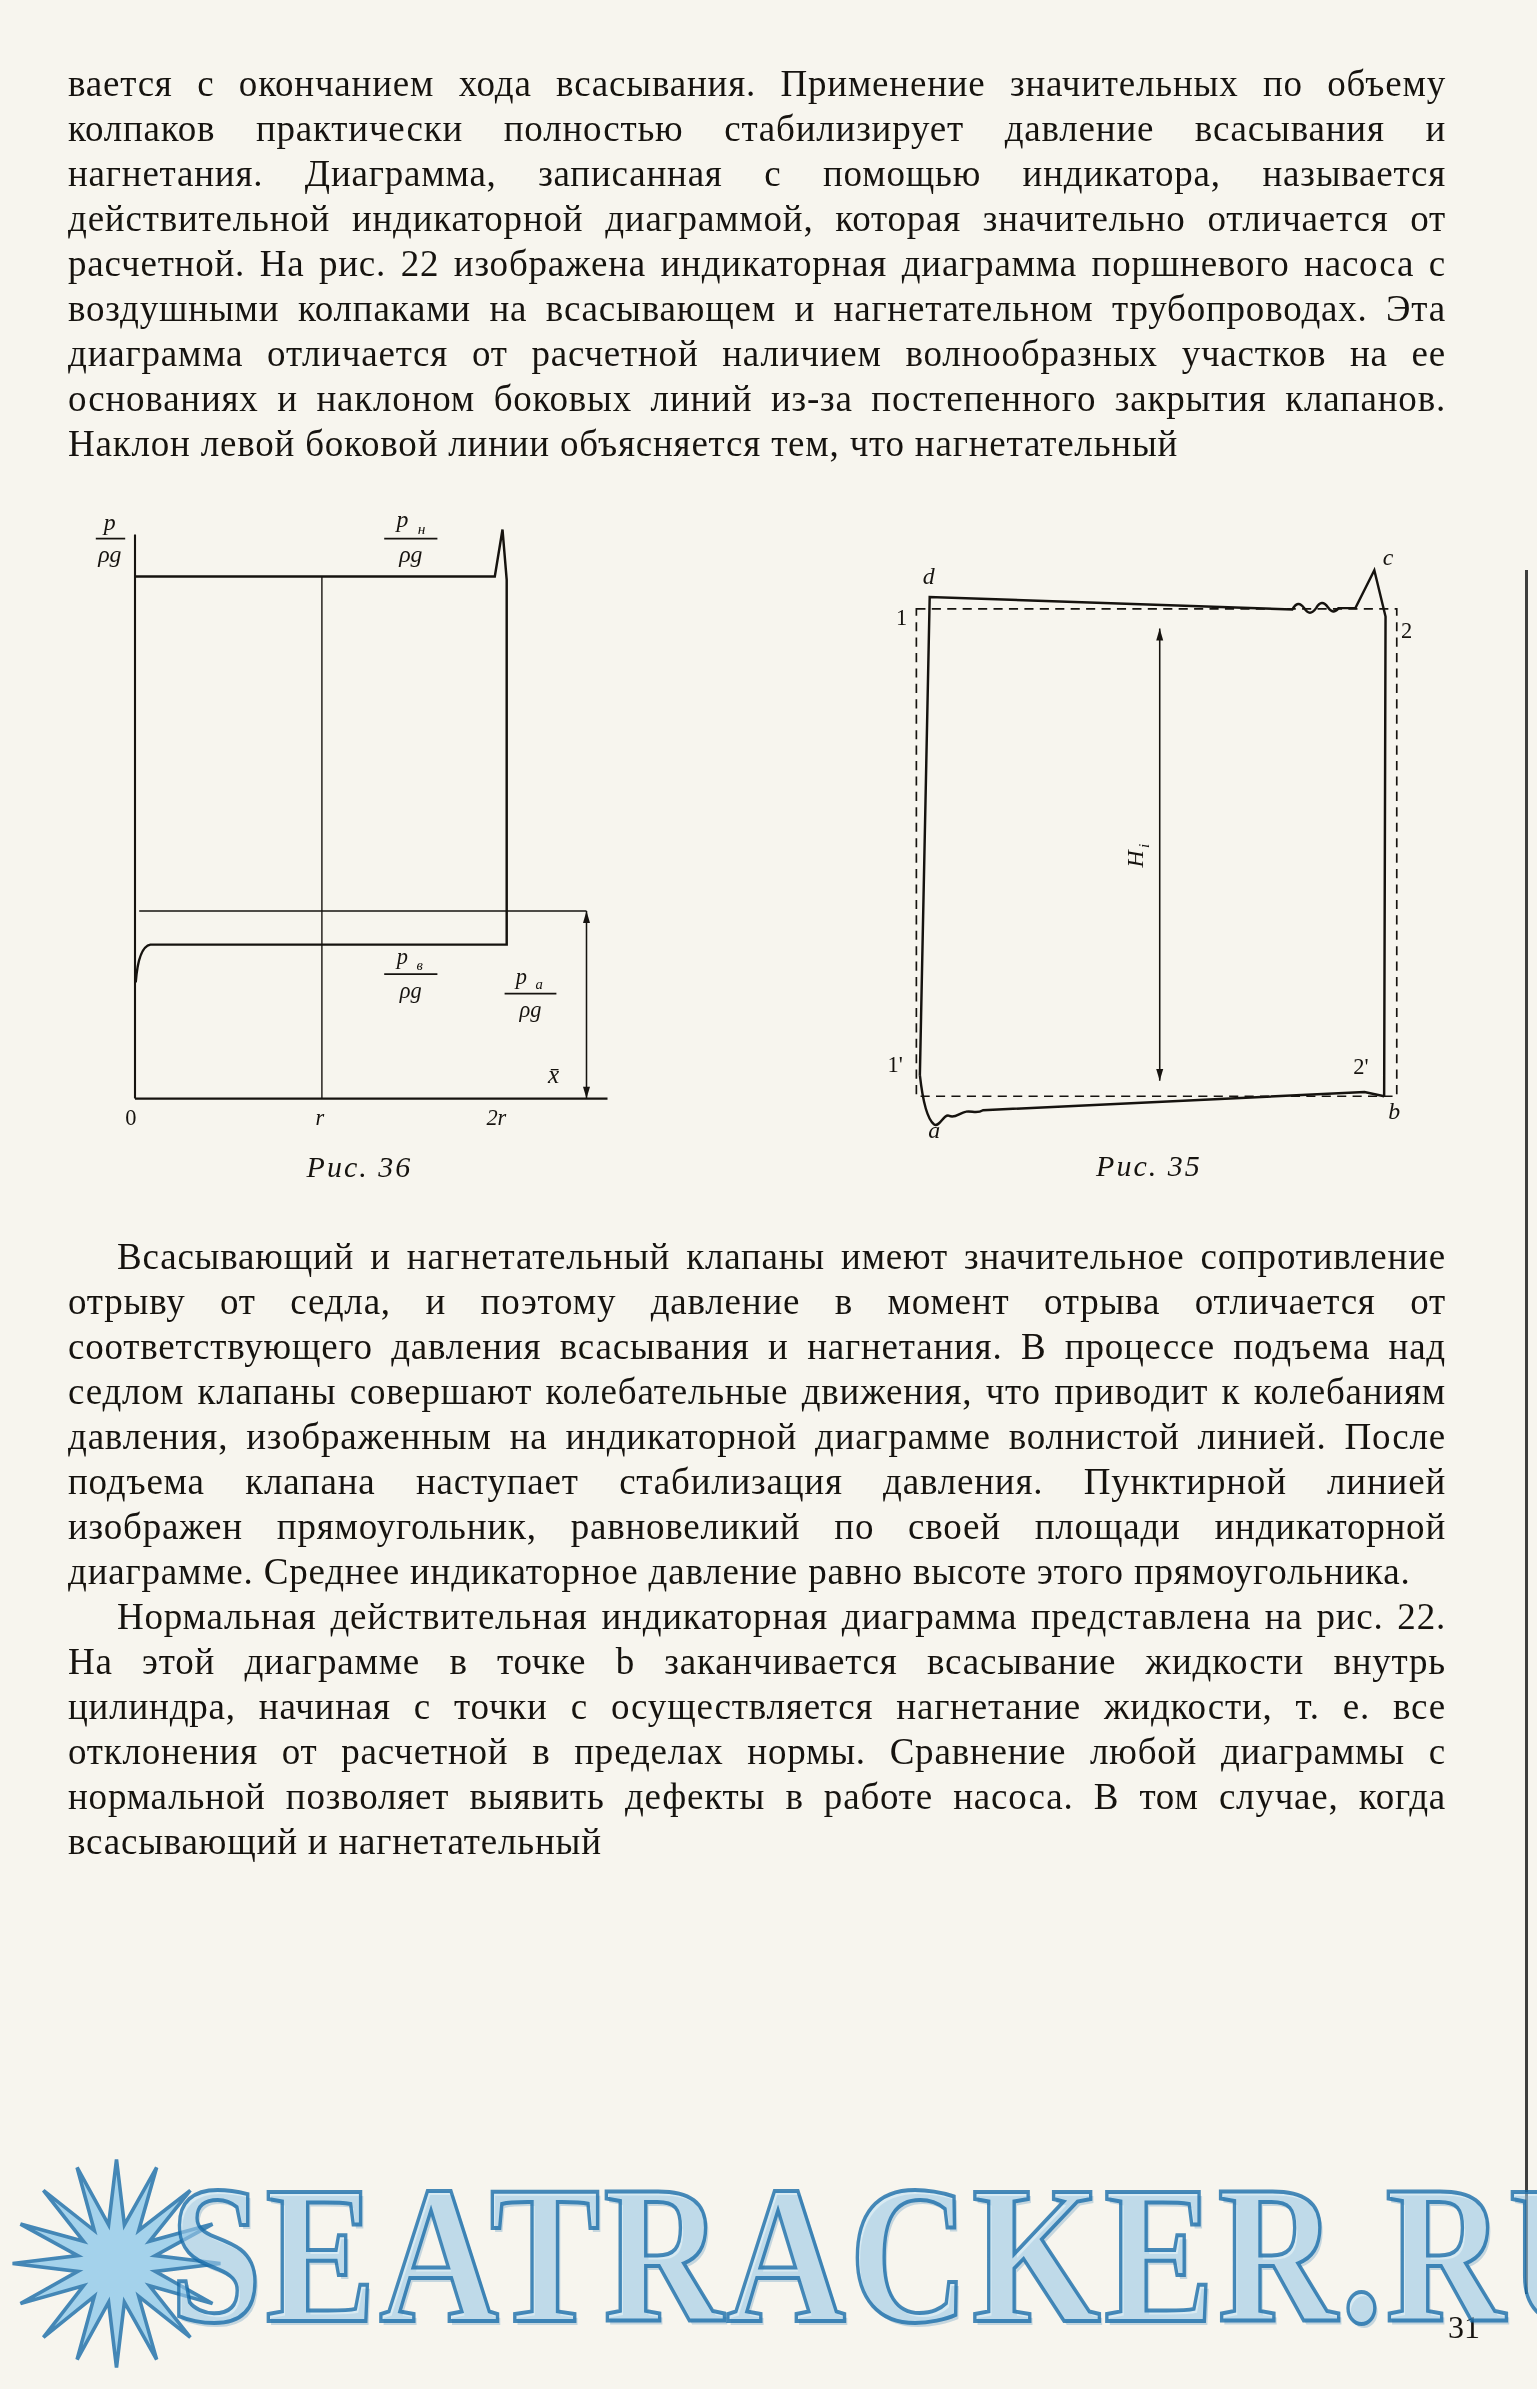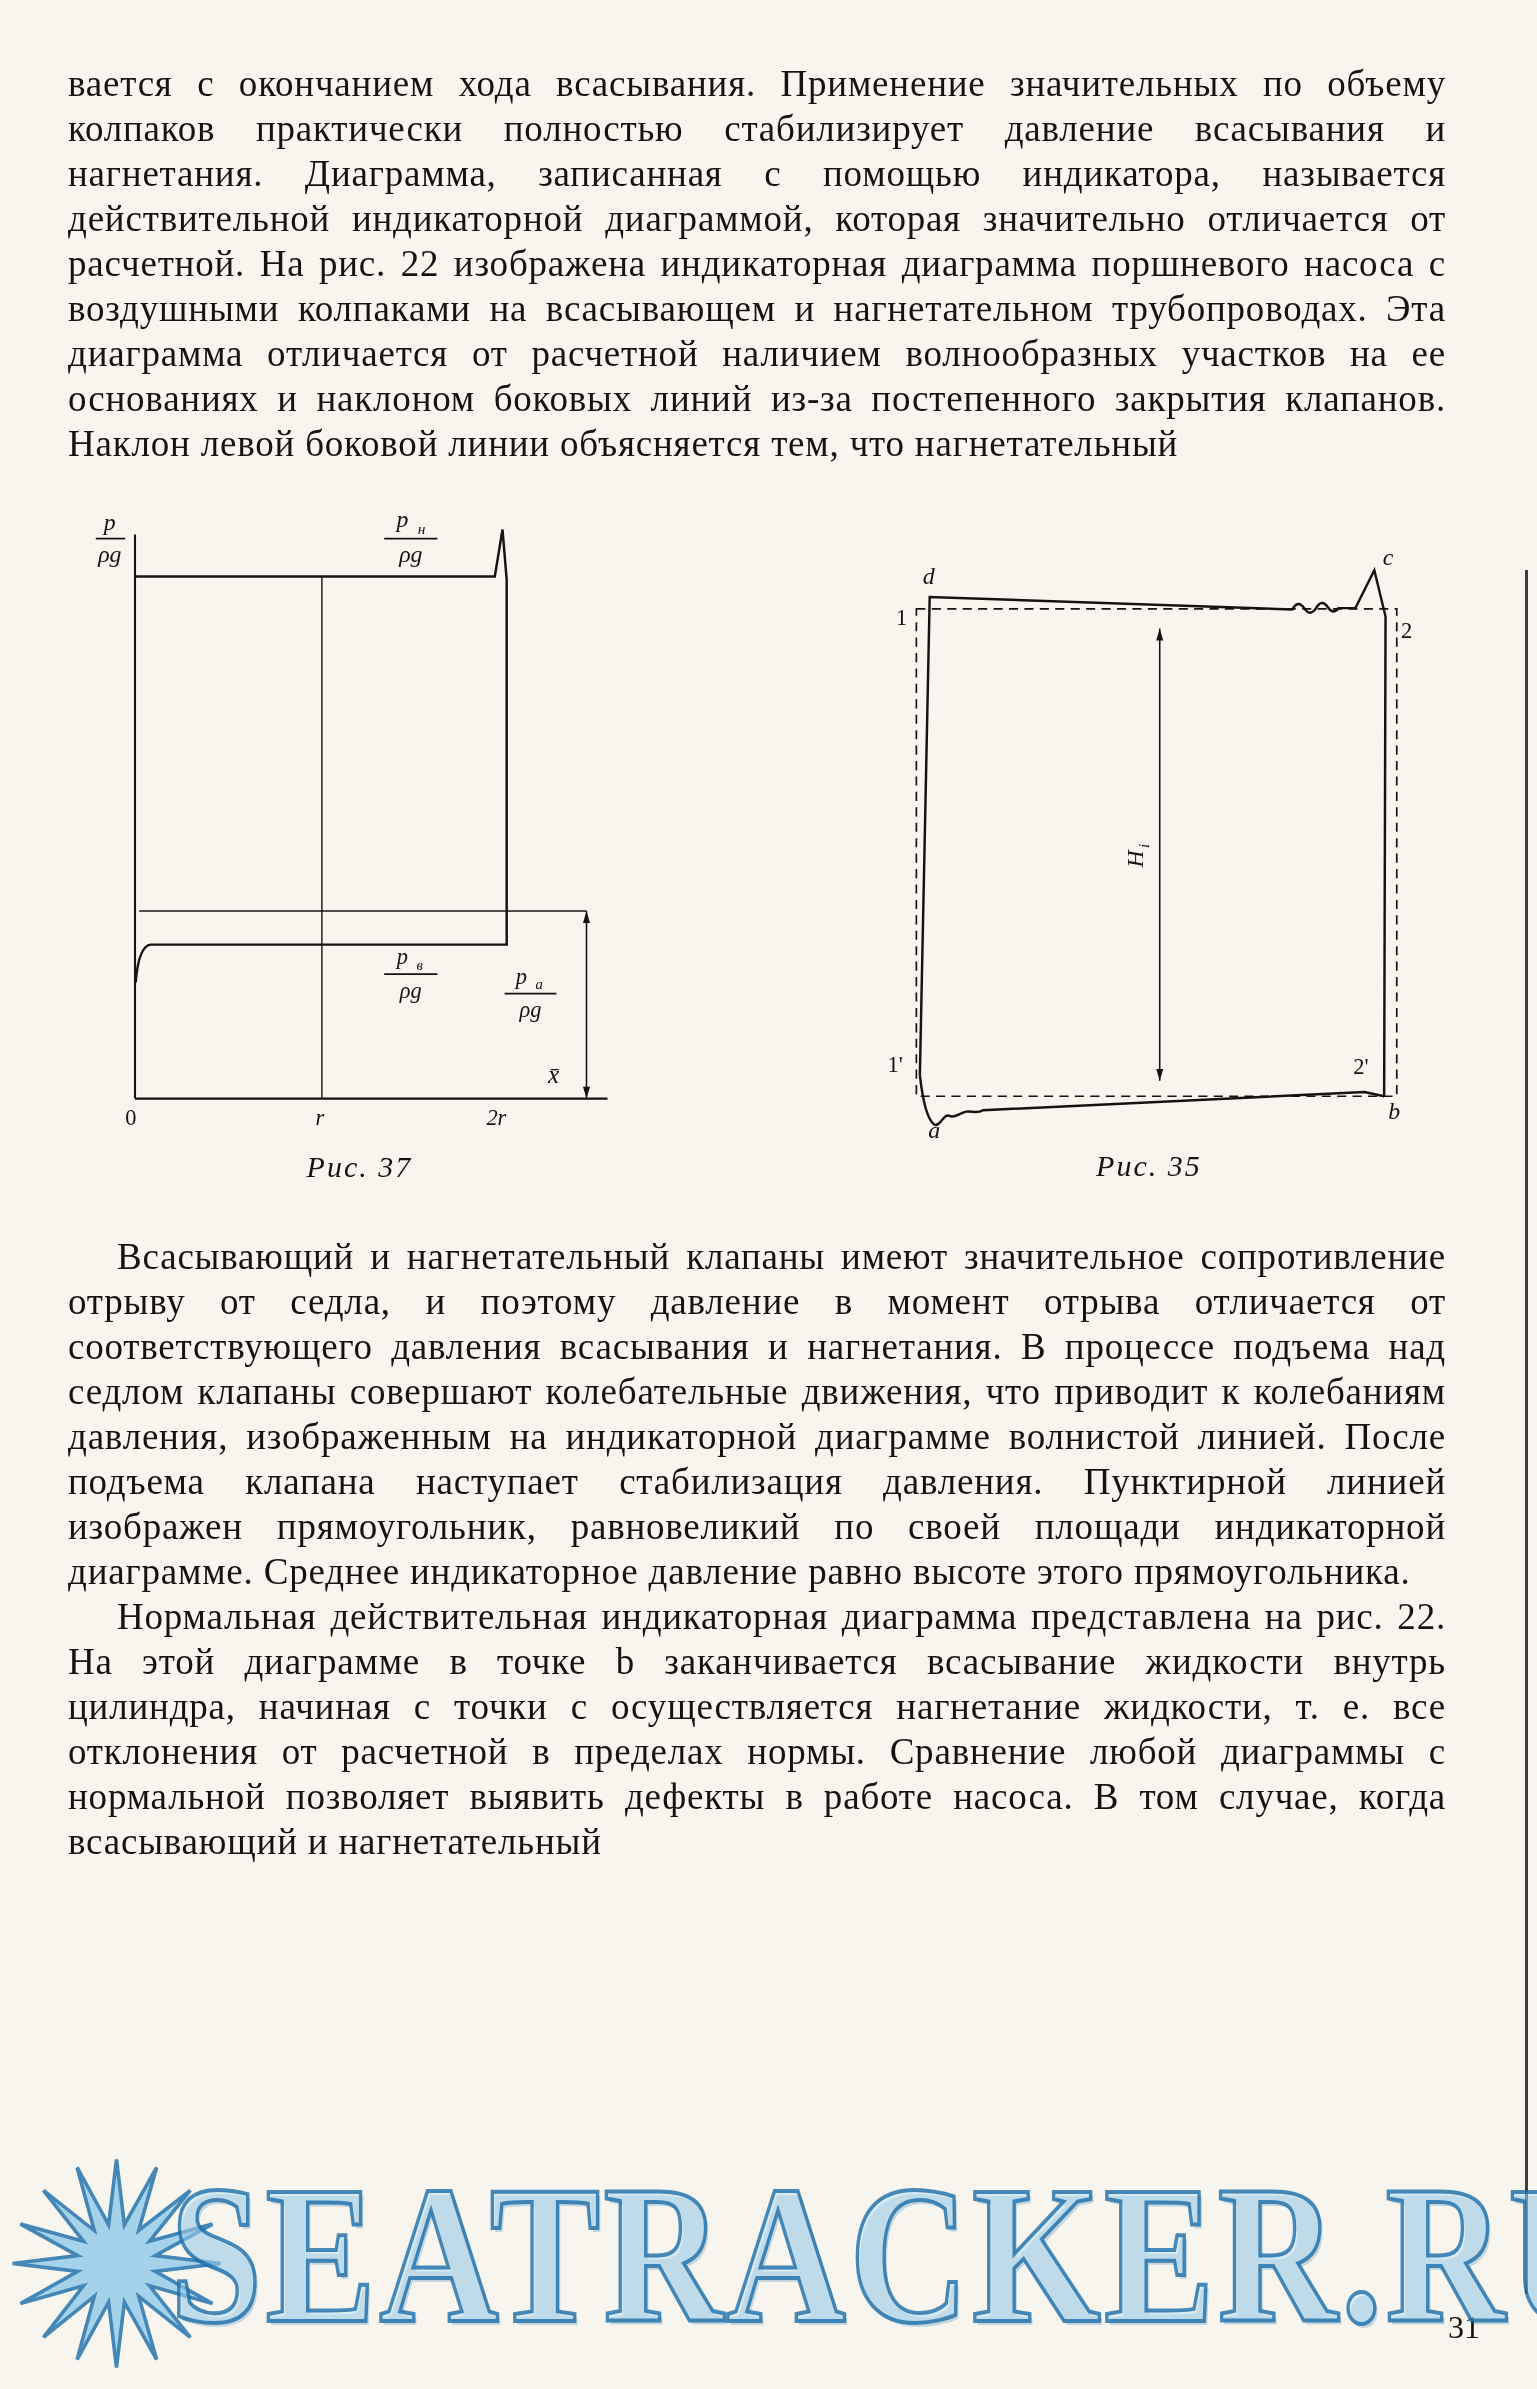--- a/index.html
+++ b/index.html
@@ -136,21 +136,21 @@
         <text class="lbl" x="642" y="712" font-size="21">а</text>
         <line class="stroke" x1="598" y1="718" x2="672" y2="718" stroke-width="2.5"></line>
         <text class="lbl" x="635" y="752" font-size="32" text-anchor="middle">ρg</text>
 
         <text class="lbl" x="660" y="846" font-size="36">x̄</text>
 
         <text x="56" y="906" font-size="32">0</text>
         <text class="lbl" x="328" y="906" font-size="32">r</text>
         <text class="lbl" x="572" y="906" font-size="32">2r</text>
       </svg>
-      <figcaption>Рис. 37</figcaption>
+      <figcaption>Рис. 36</figcaption>
     </figure>
 
     <figure class="fig22">
       <svg viewBox="0 0 760 860">
 
         <rect class="stroke" x="49" y="101" width="685" height="695" stroke-width="2.4" stroke-dasharray="13 9"></rect>
 
         <path class="stroke" d="M 54,766 L 68,84 L 585,102 q 8,-15 17,-2 q 8,13 17,0 q 8,-14 17,-1 q 7,11 15,1 L 675,100 L 702,46 L 718,112 L 716,796" stroke-width="3.5"></path>
 
         <path class="stroke" d="M 54,766 C 58,802 64,828 74,836 C 82,842 88,820 96,824 C 104,828 110,820 120,818 C 128,816 134,822 144,816 L 688,790 L 716,796" stroke-width="3.5"></path>

